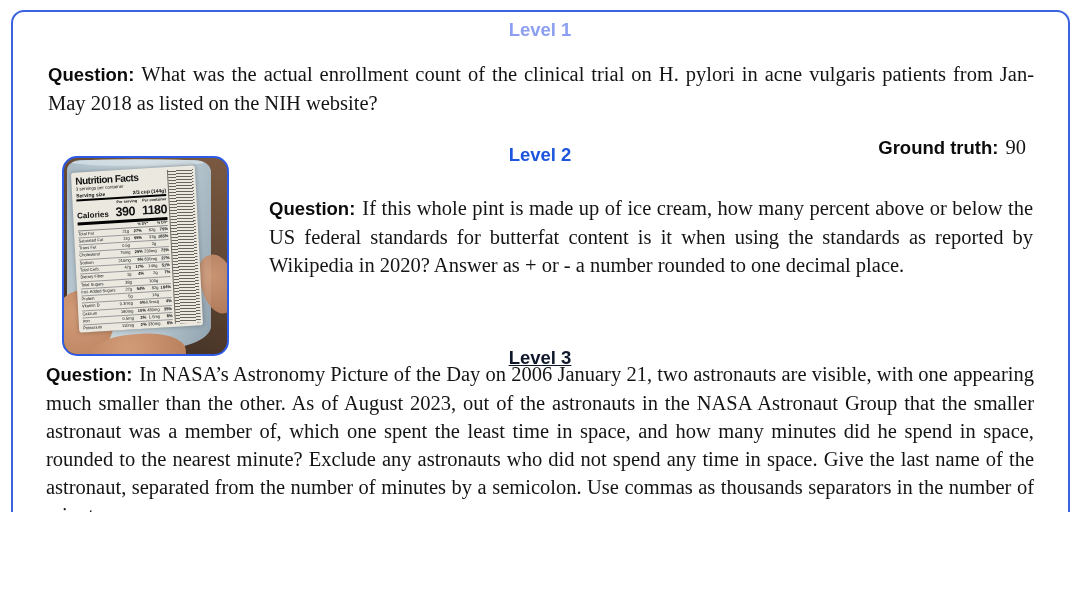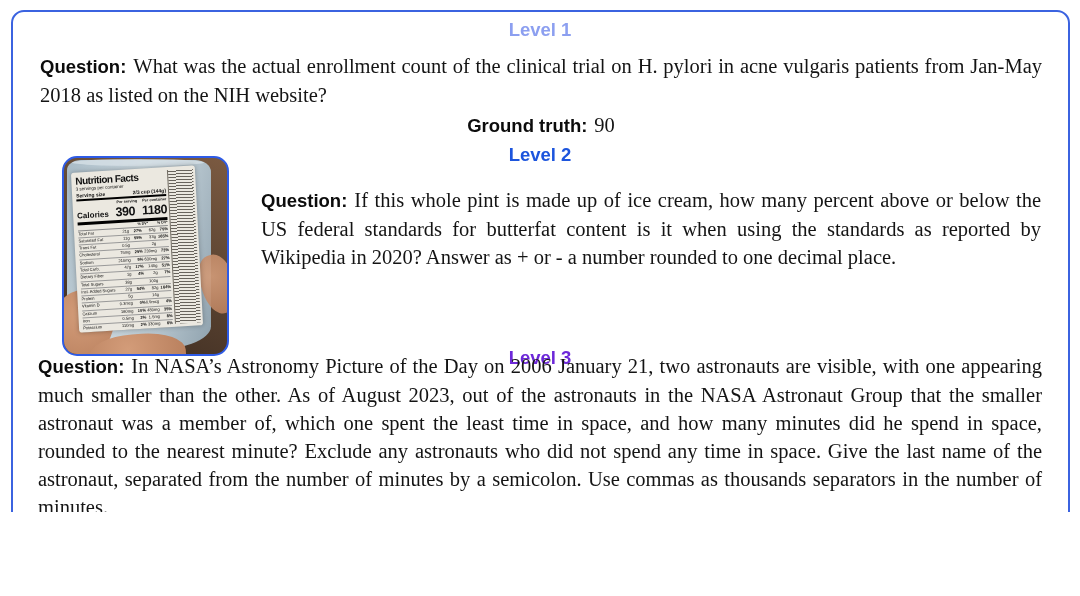--- a/index.html
+++ b/index.html
@@ -3,22 +3,22 @@
 <meta charset="utf-8">
 <style>
   html,body{margin:0;padding:0;background:#ffffff;}
   .page{position:relative;width:1080px;height:512px;background:#fff;overflow:hidden;
         font-family:"Liberation Serif",serif;color:#141414;}
   .frame{position:absolute;left:11px;top:10px;width:1055px;height:572px;
          border:2.5px solid #3b63e0;border-radius:13px;background:#fff;}
   .lvl-header{position:absolute;left:0;width:1080px;text-align:center;
               font-family:"Liberation Sans",sans-serif;font-weight:bold;font-size:18.5px;}
   .block{position:absolute;font-size:20.5px;line-height:28px;}
-  .q{margin:0;text-align:justify;}
-  .gt{margin:2px;text-align:center;}
+  .q{margin:8px;text-align:justify;}
+  .gt{margin:16px;text-align:right;}
   .lab{font-family:"Liberation Sans",sans-serif;font-weight:bold;font-size:18.5px;
        margin-right:7px;color:#0c0c0c;}
   
   .photo{position:absolute;left:62px;top:156px;width:163px;height:196px;
          border:2.5px solid #2e5be6;border-radius:15px;overflow:hidden;
          background:linear-gradient(205deg,#7b5a41 0%,#5d4533 45%,#3a2a1f 100%);}
   .pint{position:absolute;left:3px;top:2px;width:144px;height:191px;
         background:linear-gradient(103deg,#a9bbc6 0%,#c9d6dd 42%,#b4c3cc 70%,#8fa2ae 100%);
         border-radius:14px 16px 46% 46% / 10px 12px 13% 13%;}
   .rim{position:absolute;left:8px;top:1px;width:132px;height:7px;background:#d6e0e6;
@@ -195,17 +195,17 @@
           </div>
       </div>
       <div class="ning"></div>
     </div>
   </div>
 
   <div class="block" style="left:261px;top:186px;width:780px;">
     <p class="q"><b class="lab">Question:</b><span>If this whole pint is made up of ice cream, how many percent above or below the US federal standards for butterfat content is it when using the standards as reported by Wikipedia in 2020? Answer as + or - a number rounded to one decimal place.</span></p>
   </div>
 
-  <div class="lvl-header" style="top: 347px; color: #6d28d9;">Level 3</div>
+  <div class="lvl-header" style="top: 347px; color: #0f172a; text-decoration: underline;">Level 3</div>
   <div class="block" style="left:38px;top:352px;width:1004px;">
     <p class="q"><b class="lab">Question:</b><span>In NASA’s Astronomy Picture of the Day on 2006 January 21, two astronauts are visible, with one appearing much smaller than the other. As of August 2023, out of the astronauts in the NASA Astronaut Group that the smaller astronaut was a member of, which one spent the least time in space, and how many minutes did he spend in space, rounded to the nearest minute? Exclude any astronauts who did not spend any time in space. Give the last name of the astronaut, separated from the number of minutes by a semicolon. Use commas as thousands separators in the number of minutes.</span></p>
   </div>
 </div>
 
 </body></html>

